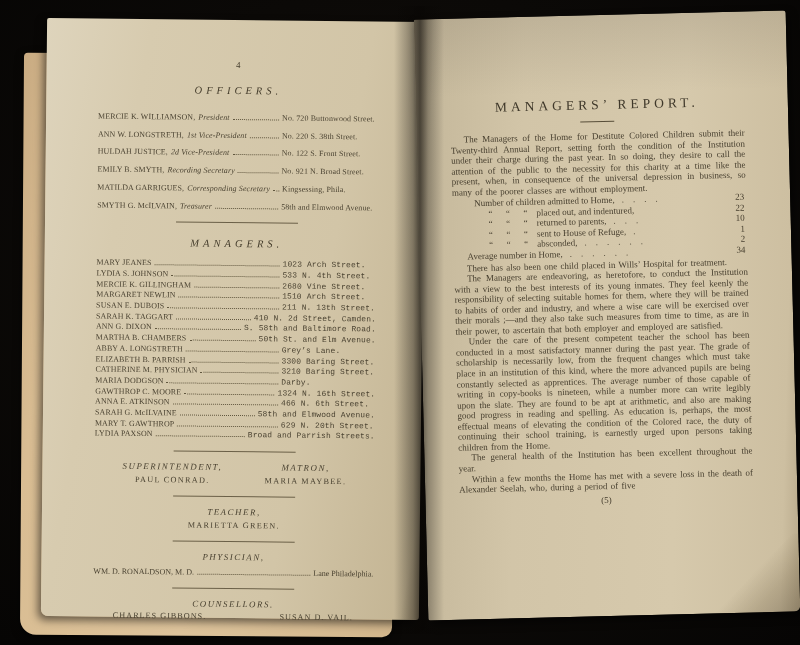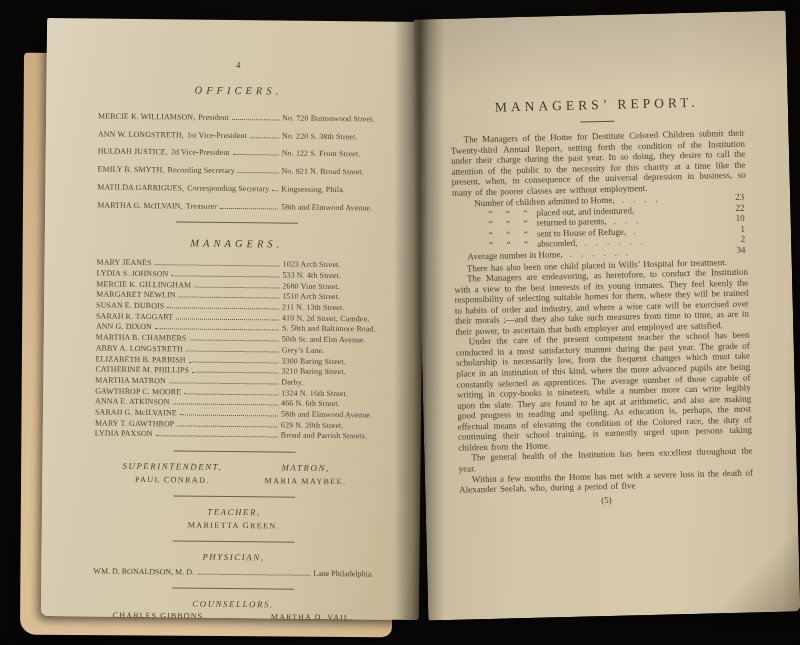--- a/index.html
+++ b/index.html
@@ -45,24 +45,24 @@
     position:absolute; left:394px; top:6px; width:50px; height:628px; z-index:5; pointer-events:none;
     background:linear-gradient(90deg, rgba(8,6,4,0) 0%, rgba(8,6,4,0.38) 38%, rgba(8,6,4,0.62) 52%, rgba(8,6,4,0.30) 68%, rgba(8,6,4,0) 100%);
   }
 
   
   .lp-content { padding:40px 46px 0 52px; }
   .folio { text-align:center; font-size:9px; letter-spacing:1px; }
   .sec-head { text-align:center; font-style:italic; font-size:10.5px; letter-spacing:4px; margin-top:15px; color:#453d2c; }
   .list { margin-top:9px; }
   .lrow { display:flex; align-items:baseline; font-size:7.9px; line-height:9.7px; white-space:nowrap; letter-spacing:0.15px; }
-  .lrow .role { margin-left:3px; }
+  .lrow .role { font-style:italic; margin-left:3px; }
   .lead { flex:1 1 auto; border-bottom:1px dotted #61573f; margin:0 3px; height:7px; min-width:6px; }
   .addr { min-width:96px;margin-top:8px; }
-  .m-addr { min-width:94px; }
+  .m-addr { min-width:94px;font-family:Liberation Mono, monospace; }
   .rule { width:122px; margin:11px auto 0; border-top:1px solid #6b6048; }
   .duo { display:flex; justify-content:space-between; padding:0 28px; margin-top:10px; }
   .duo .col { text-align:center; }
   .lbl { font-style:italic; font-size:8.8px; letter-spacing:1.6px; }
   .nm { font-size:8.2px; letter-spacing:1.3px; margin-top:4px; }
   .center-block { text-align:center; margin-top:10px; }
   .phys-row { display:flex; align-items:baseline; font-size:8px; margin-top:5px; white-space:nowrap; }
   .couns-row { display:flex; justify-content:space-between; padding:3px 20px 0; font-size:8.2px; letter-spacing:1px; }
 
   
@@ -117,21 +117,21 @@
           <span class="lead"></span>
           <span class="addr">No. 921 N. Broad Street.</span>
         </div>
           <div class="lrow">
           <span>MATILDA GARRIGUES,</span>
           <span class="role">Corresponding Secretary</span>
           <span class="lead"></span>
           <span class="addr">Kingsessing, Phila.</span>
         </div>
           <div class="lrow">
-          <span>MARTHA G. McILVAIN,</span>
+          <span>SMYTH G. McILVAIN,</span>
           <span class="role">Treasurer</span>
           <span class="lead"></span>
           <span class="addr">58th and Elmwood Avenue.</span>
         </div>
         </div>
 
       <div class="rule"></div>
 
       <div class="sec-head">MANAGERS.</div>
       <div class="list">
@@ -179,26 +179,26 @@
           <span>ABBY A. LONGSTRETH</span>
           <span class="lead"></span>
           <span class="m-addr">Grey’s Lane.</span>
         </div>
           <div class="lrow">
           <span>ELIZABETH B. PARRISH</span>
           <span class="lead"></span>
           <span class="m-addr">3300 Baring Street.</span>
         </div>
           <div class="lrow">
-          <span>CATHERINE M. PHILLIPS</span>
+          <span>CATHERINE M. PHYSICIAN</span>
           <span class="lead"></span>
           <span class="m-addr">3210 Baring Street.</span>
         </div>
           <div class="lrow">
-          <span>MARTHA MATRON</span>
+          <span>MARIA DODGSON</span>
           <span class="lead"></span>
           <span class="m-addr">Darby.</span>
         </div>
           <div class="lrow">
           <span>GAWTHROP C. MOORE</span>
           <span class="lead"></span>
           <span class="m-addr">1324 N. 16th Street.</span>
         </div>
           <div class="lrow">
           <span>ANNA E. ATKINSON</span>
@@ -253,21 +253,21 @@
         </div>
       </div>
 
       <div class="rule"></div>
 
       <div class="center-block">
         <div class="lbl">COUNSELLORS.</div>
       </div>
       <div class="couns-row">
         <span>CHARLES GIBBONS.</span>
-        <span>MARTHA D. VAIL.</span>
+        <span>SUSAN D. VAIL.</span>
       </div>
     </div>
   </div>
 
   <div class="page page-right">
     <div class="rp-content">
       <div class="report-title">MANAGERS’ REPORT.</div>
       <div class="title-rule"></div>
 
       <p class="para">The Managers of the Home for Destitute Colored Children submit their Twenty-third Annual Report, setting forth the condition of the Institution under their charge during the past year.  In so doing, they desire to call the attention of the public to the necessity for this charity at a time like the present, when, in consequence of the universal depression in business, so many of the poorer classes are without employment.</p>

